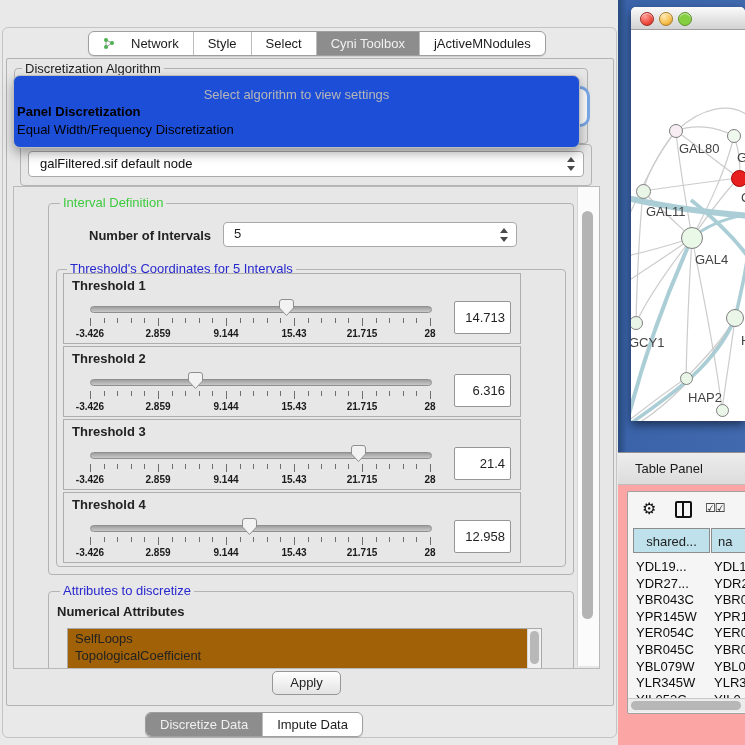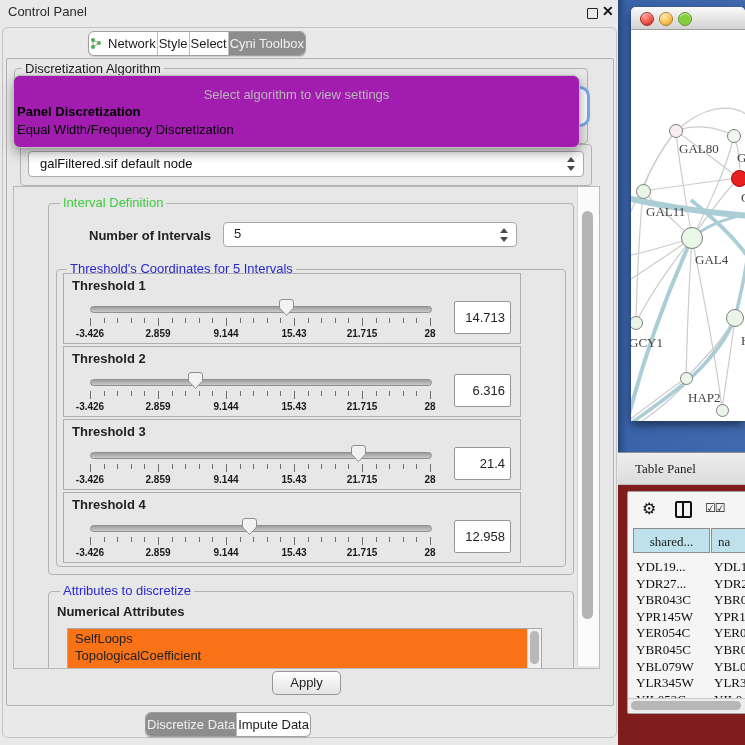--- a/index.html
+++ b/index.html
@@ -9,34 +9,34 @@
   .abs{position:absolute;}
   
   #cp{left:0;top:0;width:618px;height:745px;background:#e9e9e9;}
   #cp-titlebar{left:0;top:0;width:618px;height:24px;}
   #cp-title{left:8px;top:4px;color:#2b2b2b;}
   #btn-float{left:587px;top:8px;width:9px;height:9px;border:1.5px solid #222;border-radius:1px;}
   #btn-close{left:602px;top:3px;font-weight:bold;font-size:14px;color:#111;}
   #cp-window{left:2px;top:27px;width:613px;height:709px;border:1px solid #c4c4c4;border-radius:6px;}
   .seg-bar{display:flex;height:23px;border:1px solid #9f9f9f;border-radius:6px;background:#fff;
            overflow:hidden;box-shadow:0 1px 1px rgba(0,0,0,.12);}
-  .seg{padding:0 1px;line-height:23px;font-size:13px;color:#1c1c1c;display:flex;align-items:center;gap:5px;
+  .seg{padding:0 14px;line-height:23px;font-size:13px;color:#1c1c1c;display:flex;align-items:center;gap:15px;
        border-left:1px solid #bdbdbd;white-space:nowrap;}
   .seg:first-child{border-left:none;}
   .seg.sel{background:#8d8d8d;color:#f0f0f0;}
   #top-tabs{left:88px;top:31px;}
   #bottom-tabs{left:145px;top:712px;}
   #main-panel{left:6px;top:58px;width:606px;height:646px;background:#e7e7e7;border:1px solid #b3b3b3;border-radius:2px;}
   .grp{border:1px solid #b3b3b3;border-radius:4px;}
   .grp-title{background:#e7e7e7;padding:0 3px;line-height:13px;white-space:nowrap;}
   #algo-grp{left:14px;top:68px;width:572px;height:74px;}
   #algo-title{left:22px;top:62px;color:#222;}
   #algo-combo-ring{left:24px;top:86px;width:560px;height:35px;border:3px solid #79a7e7;border-radius:10px;background:#fdfdfd;}
   
-  #dropdown{left:13px;top:75px;width:565px;height:71px;background:#a21caf;border:1px solid #bdbdbd;border-radius:7px;
+  #dropdown{left:13px;top:75px;width:565px;height:71px;background:#1d4ed8;border:1px solid #bdbdbd;border-radius:7px;
             box-shadow:0 5px 12px rgba(0,0,0,.35);z-index:6;}
   #dd-placeholder{left:0;top:11px;width:100%;text-align:center;color:#b7b7b7;}
   .dd-item{left:3px;white-space:nowrap;color:#000;}
   
   #td-grp{left:20px;top:144px;width:570px;height:40px;}
   #td-title{left:28px;top:137px;color:#333;}
   #td-combo{left:28px;top:151px;width:554px;height:24px;background:#fff;border:1px solid #ababab;border-radius:4px;}
   #td-combo-val{left:11px;top:4px;color:#111;}
   .updown{position:absolute;right:8px;top:4px;width:8px;height:16px;}
   .arr-up,.arr-dn{position:absolute;left:0;width:0;height:0;border-left:4px solid transparent;border-right:4px solid transparent;}
@@ -60,28 +60,28 @@
   .thr-thumb{position:absolute;top:25px;width:15px;height:17px;}
   .tick{position:absolute;width:1px;background:#6e6e6e;}
   .tick.minor{height:5px;top:44px;}
   .tick.major{height:8px;top:44px;}
   .ticklab{position:absolute;top:54px;transform:translateX(-50%);font-size:10px;font-weight:bold;color:#1a1a1a;white-space:nowrap;}
   .thr-val{position:absolute;left:390px;top:27px;width:50px;height:31px;background:#fff;border:1px solid #969696;
            border-radius:2px;text-align:right;line-height:31px;padding-right:5px;}
   #attr-grp{left:34px;top:404px;width:524px;height:90px;}
   #attr-title{left:46px;top:397px;color:#2828cf;}
   #numattr-label{left:43px;top:417px;font-weight:bold;}
-  #attr-list{left:53px;top:441px;width:473px;height:40px;background:#f97316;border:1px solid #a8a8a8;overflow:hidden;text-align:right;}
+  #attr-list{left:53px;top:441px;width:473px;height:40px;background:#a16207;border:1px solid #a8a8a8;overflow:hidden;text-align:right;}
   .attr-item{position:absolute;left:7px;line-height:16px;white-space:nowrap;}
   #attr-scroll{position:absolute;right:0;top:0;width:13px;height:40px;background:#f1f1f1;border-left:1px solid #d8d8d8;}
   #attr-thumb{position:absolute;left:2px;top:2px;width:9px;height:33px;background:#b8b8b8;border-radius:5px;}
   #apply-btn{left:272px;top:671px;width:67px;height:22px;background:linear-gradient(#fefefe,#e3e3e3);
              border:1px solid #979797;border-radius:5px;text-align:center;line-height:21px;}
   
-  #rp{left:618px;top:0;width:127px;height:745px;background:#7f1d1d;font-family:Liberation Serif, serif;}
+  #rp{left:618px;top:0;width:127px;height:745px;background:#fca5a5;}
   #desktop{left:0;top:0;width:127px;height:452px;background:linear-gradient(90deg,#28497e 0,#3a63a9 9px,#4169ae 100%);}
   #net-window{left:13px;top:7px;width:114px;height:414px;border-radius:5px;background:#fff;
               box-shadow:0 4px 10px rgba(0,0,0,.5);}
   #net-titlebar{left:0;top:0;width:114px;height:22px;border-radius:5px 5px 0 0;
                 background:linear-gradient(#fafafa,#d2d2d2);border-bottom:1px solid #9f9f9f;}
   .light{position:absolute;top:5px;width:12px;height:12px;border-radius:50%;box-shadow:inset 0 1px 1px rgba(255,255,255,.7);}
   #light-red{left:9px;background:radial-gradient(circle at 35% 30%,#ff9d96,#ee4a3e 60%,#b8241c);border:1px solid #9f2a22;}
   #light-yellow{left:28px;background:radial-gradient(circle at 35% 30%,#ffe9ae,#f6bd4a 60%,#c78d1f);border:1px solid #a87c22;}
   #light-green{left:47px;background:radial-gradient(circle at 35% 30%,#d2f6a2,#84cf3f 60%,#55981d;);border:1px solid #5d8f28;background-color:#84cf3f;}
   #net-canvas{left:0;top:23px;width:114px;height:391px;background:#fff;overflow:hidden;}
@@ -102,45 +102,43 @@
   .t-row{position:absolute;left:0;width:118px;height:17px;line-height:17px;color:#0d0d0d;text-align:right;}
   .t-c1{position:absolute;left:8px;}
   .t-c2{position:absolute;left:86px;}
   #hscroll{position:absolute;left:0;top:206px;width:118px;height:13px;background:#ececec;border-top:1px solid #c9c9c9;}
   #hthumb{position:absolute;left:3px;top:2px;width:110px;height:9px;background:#b7b7b7;border-radius:5px;}
 </style>
 </head>
 <body>
 
 <div id="cp" class="abs">
-  <div id="cp-titlebar" class="abs">
-    <span id="cp-title" class="abs">Control Panel</span>
-    <div id="btn-float" class="abs"></div>
-    <span id="btn-close" class="abs">✕</span>
-  </div>
   <div id="cp-window" class="abs"></div>
 
   <div id="top-tabs" class="abs seg-bar">
       <div class="seg">
         <svg width="13" height="13" viewBox="0 0 13 13">
           <path d="M3,3 L3,10 M3,3 L9,6 M3,10 L9,6" stroke="#9a9a9a" stroke-width="1" fill="none"></path>
           <circle cx="3" cy="3" r="2" fill="#4caf50"></circle>
           <circle cx="3" cy="10" r="2" fill="#4caf50"></circle>
           <circle cx="9" cy="6" r="2" fill="#4caf50"></circle>
         </svg>
         <span>Network</span>
       </div>
       <div class="seg">
         <span>Style</span>
       </div>
       <div class="seg">
         <span>Select</span>
       </div>
       <div class="seg sel">
         <span>Cyni Toolbox</span>
+      </div>
+      <div class="seg">
+        <span>jActiveMNodules</span>
       </div>
     </div>
 
   <div id="main-panel" class="abs"></div>
 
   <div id="algo-grp" class="abs grp"></div>
   <span id="algo-title" class="abs grp-title">Discretization Algorithm</span>
   <div id="algo-combo-ring" class="abs"></div>
 
   <div id="dropdown" class="abs">

